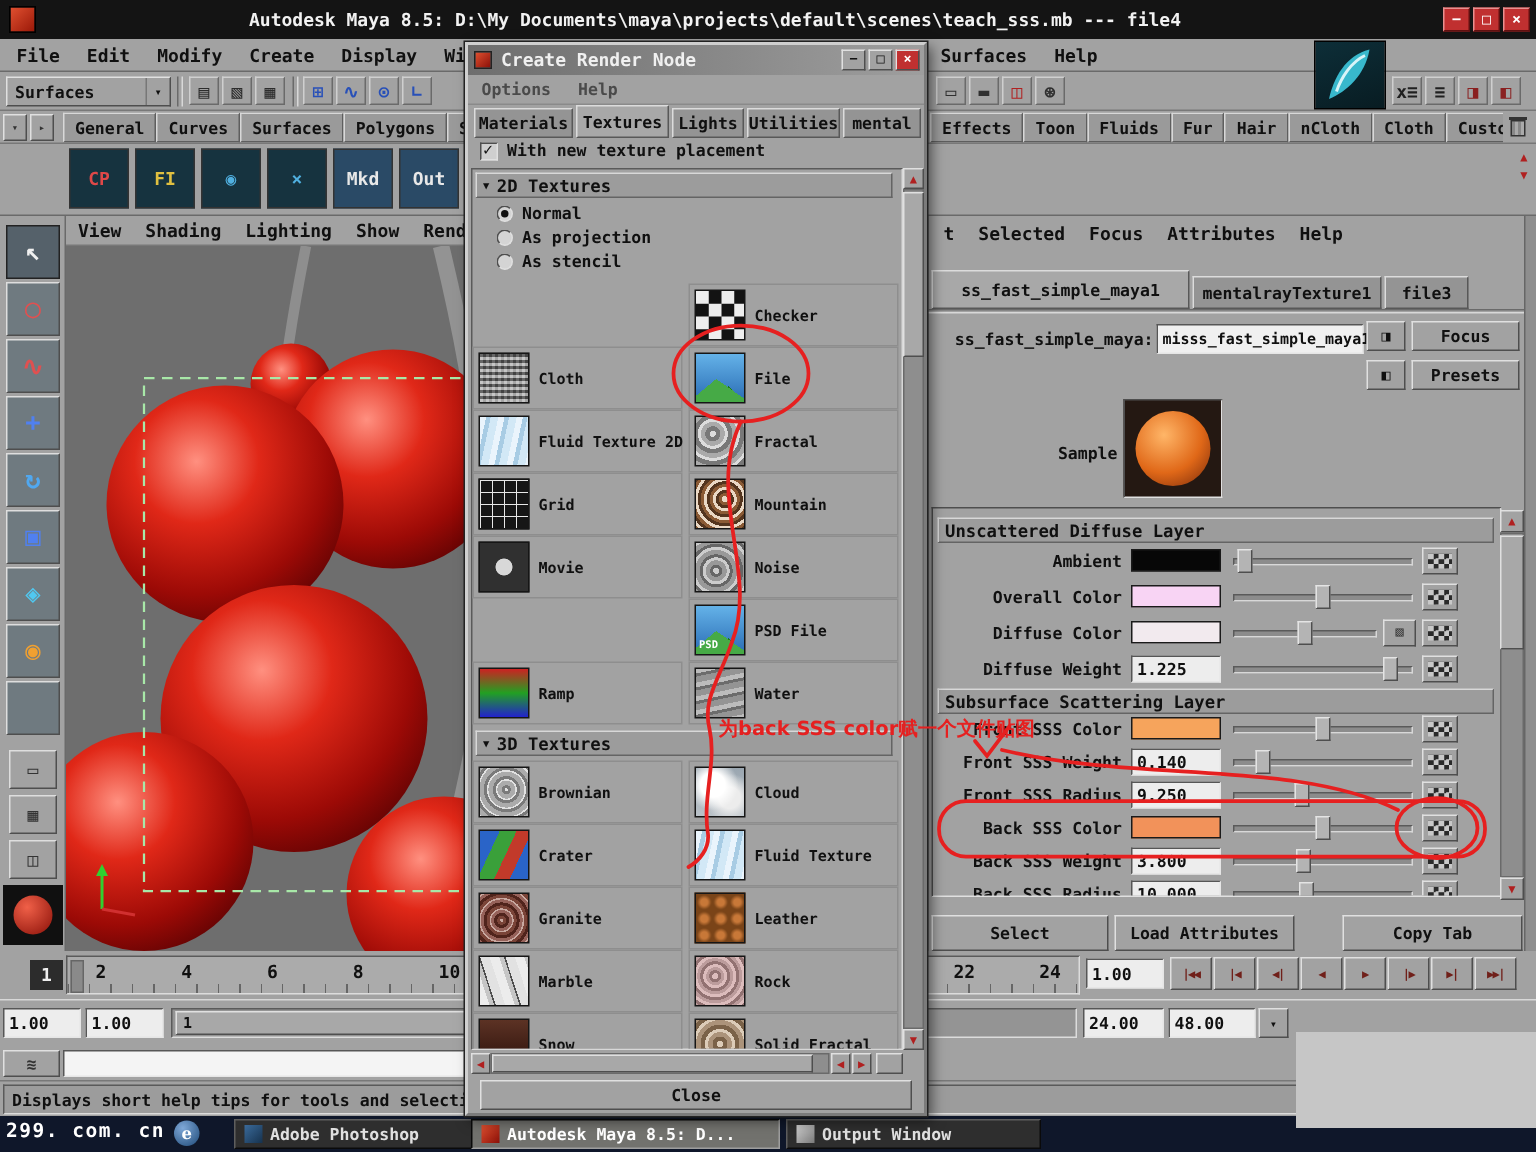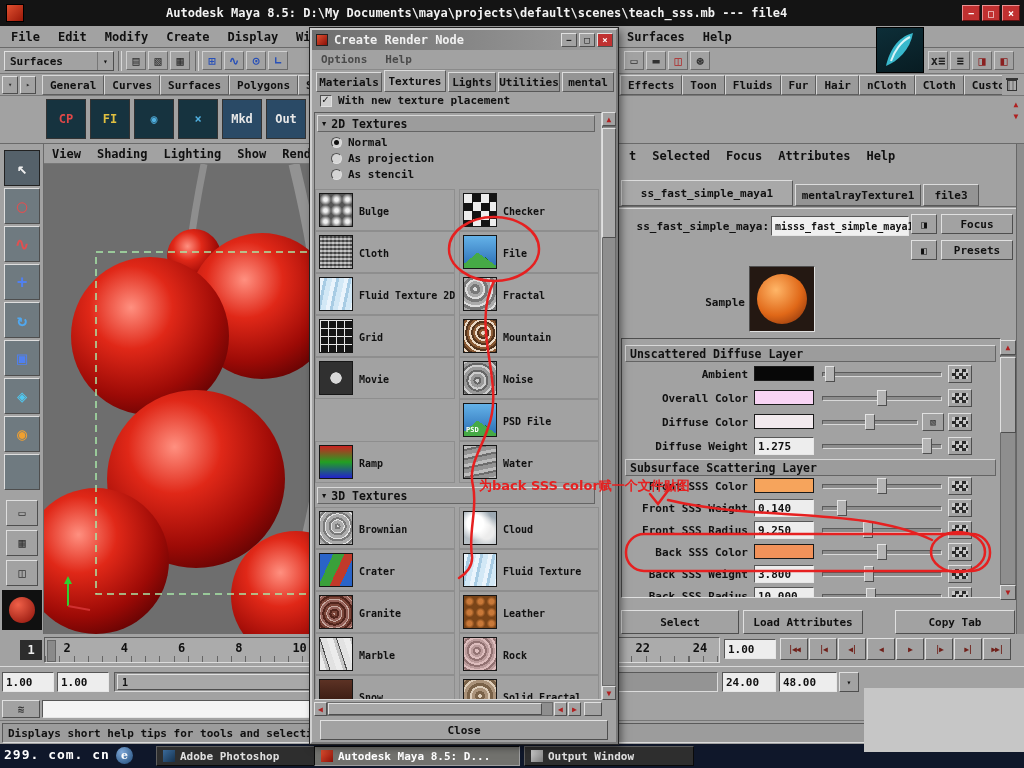--- a/index.html
+++ b/index.html
@@ -370,21 +370,21 @@
         <div class="groove" style="position: absolute; left: 200px; top: 57px; width: 120px; height: 5px;"></div>
         <div class="handle" style="position: absolute; left: 255px; top: 51px; width: 10px; height: 16px;"></div>
         <div class="mapbtn" style="position: absolute; left: 326px; top: 50px; width: 24px; height: 18px;"></div>
         <div class="rowlabel" style="position: absolute; left: 0px; top: 76px; width: 126px; height: 16px;">Diffuse Color</div>
         <div class="swatch" style="position: absolute; left: 132px; top: 75px; width: 60px; height: 15px; background: rgb(242, 234, 238);"></div>
         <div class="groove" style="position: absolute; left: 200px; top: 81px; width: 96px; height: 5px;"></div>
         <div class="handle" style="position: absolute; left: 243px; top: 75px; width: 10px; height: 16px;"></div>
         <div class="raised btn extrabtn" style="position: absolute; left: 300px; top: 74px; width: 22px; height: 18px;">▧</div>
         <div class="mapbtn" style="position: absolute; left: 326px; top: 74px; width: 24px; height: 18px;"></div>
         <div class="rowlabel" style="position: absolute; left: 0px; top: 100px; width: 126px; height: 16px;">Diffuse Weight</div>
-        <div class="field rowfield" style="position: absolute; left: 132px; top: 98px; width: 60px; height: 18px;">1.275</div>
+        <div class="field rowfield" style="position: absolute; left: 132px; top: 98px; width: 60px; height: 18px;">1.225</div>
         <div class="groove" style="position: absolute; left: 200px; top: 105px; width: 120px; height: 5px;"></div>
         <div class="handle" style="position: absolute; left: 300px; top: 99px; width: 10px; height: 16px;"></div>
         <div class="mapbtn" style="position: absolute; left: 326px; top: 98px; width: 24px; height: 18px;"></div>
         <div class="grouphdr" style="top: 120px;">Subsurface Scattering Layer</div>
         <div class="rowlabel" style="position: absolute; left: 0px; top: 140px; width: 126px; height: 16px;">Front SSS Color</div>
         <div class="swatch" style="position: absolute; left: 132px; top: 139px; width: 60px; height: 15px; background: rgb(246, 164, 92);"></div>
         <div class="groove" style="position: absolute; left: 200px; top: 145px; width: 120px; height: 5px;"></div>
         <div class="handle" style="position: absolute; left: 255px; top: 139px; width: 10px; height: 16px;"></div>
         <div class="mapbtn" style="position: absolute; left: 326px; top: 138px; width: 24px; height: 18px;"></div>
         <div class="rowlabel" style="position: absolute; left: 0px; top: 162px; width: 126px; height: 16px;">Front SSS Weight</div>
@@ -533,24 +533,20 @@
           <div class="rlabel">Normal</div>
         </div>
         <div class="radio-row" style="top: 38px;">
           <div class="radio"></div>
           <div class="rlabel">As projection</div>
         </div>
         <div class="radio-row" style="top: 54px;">
           <div class="radio"></div>
           <div class="rlabel">As stencil</div>
         </div>
-        <div class="txcell" style="position: absolute; left: 0px; top: 76px; width: 140px; height: 42px;">
-          <div class="tx tx-bulge"></div>
-          <div class="txlabel">Bulge</div>
-        </div>
         <div class="txcell" style="position: absolute; left: 144px; top: 76px; width: 140px; height: 42px;">
           <div class="tx tx-checker"></div>
           <div class="txlabel">Checker</div>
         </div>
         <div class="txcell" style="position: absolute; left: 0px; top: 118px; width: 140px; height: 42px;">
           <div class="tx tx-cloth"></div>
           <div class="txlabel">Cloth</div>
         </div>
         <div class="txcell" style="position: absolute; left: 144px; top: 118px; width: 140px; height: 42px;">
           <div class="tx tx-file"></div>

